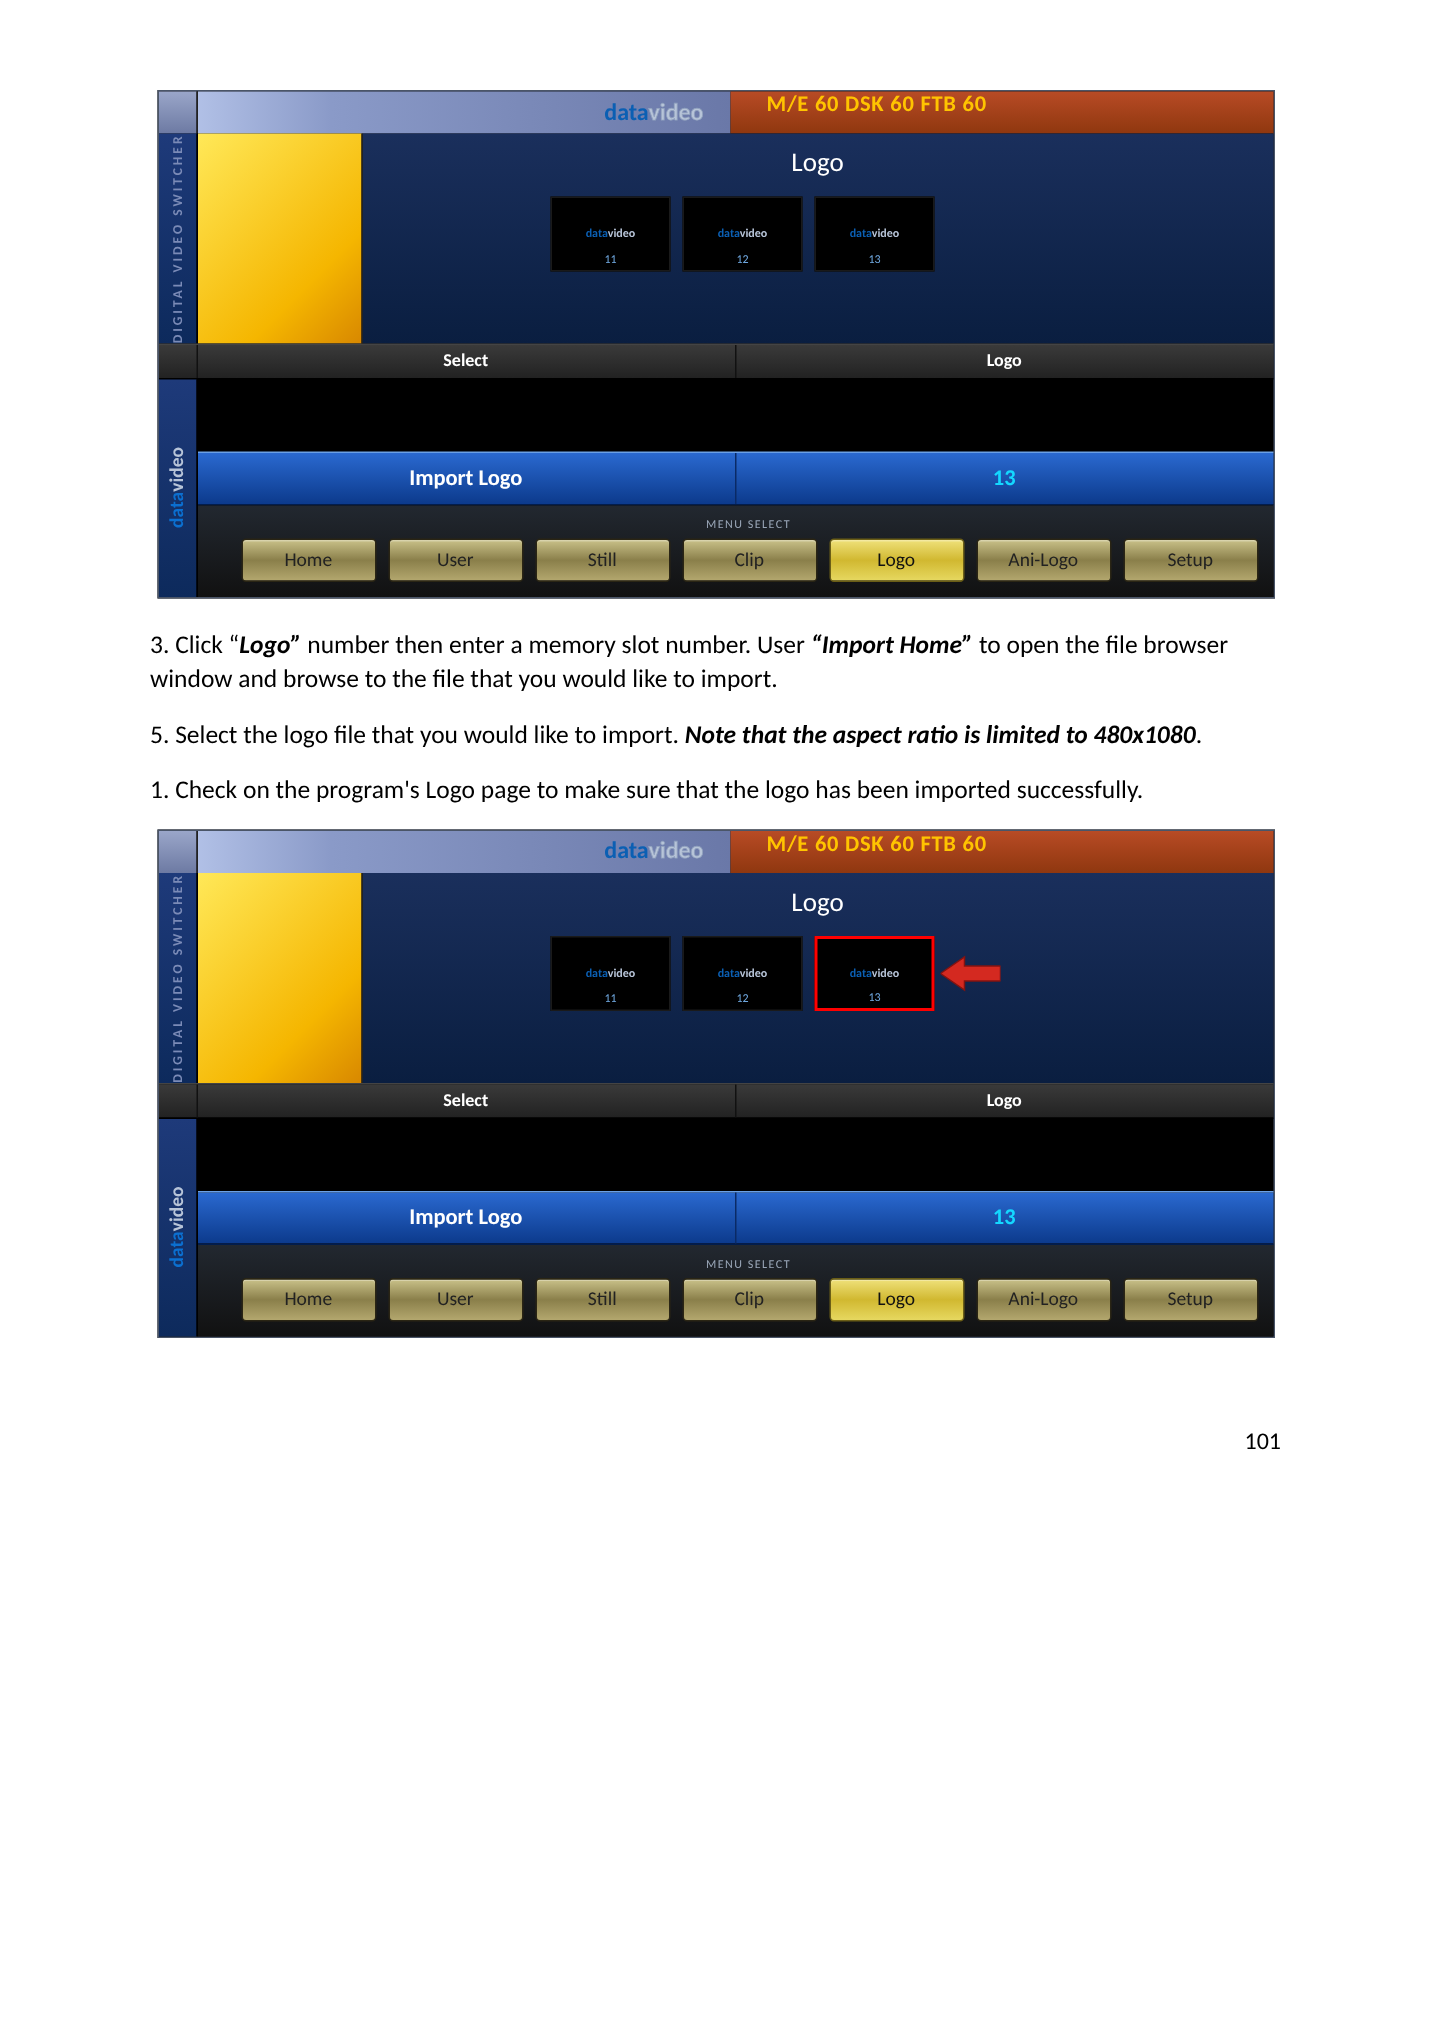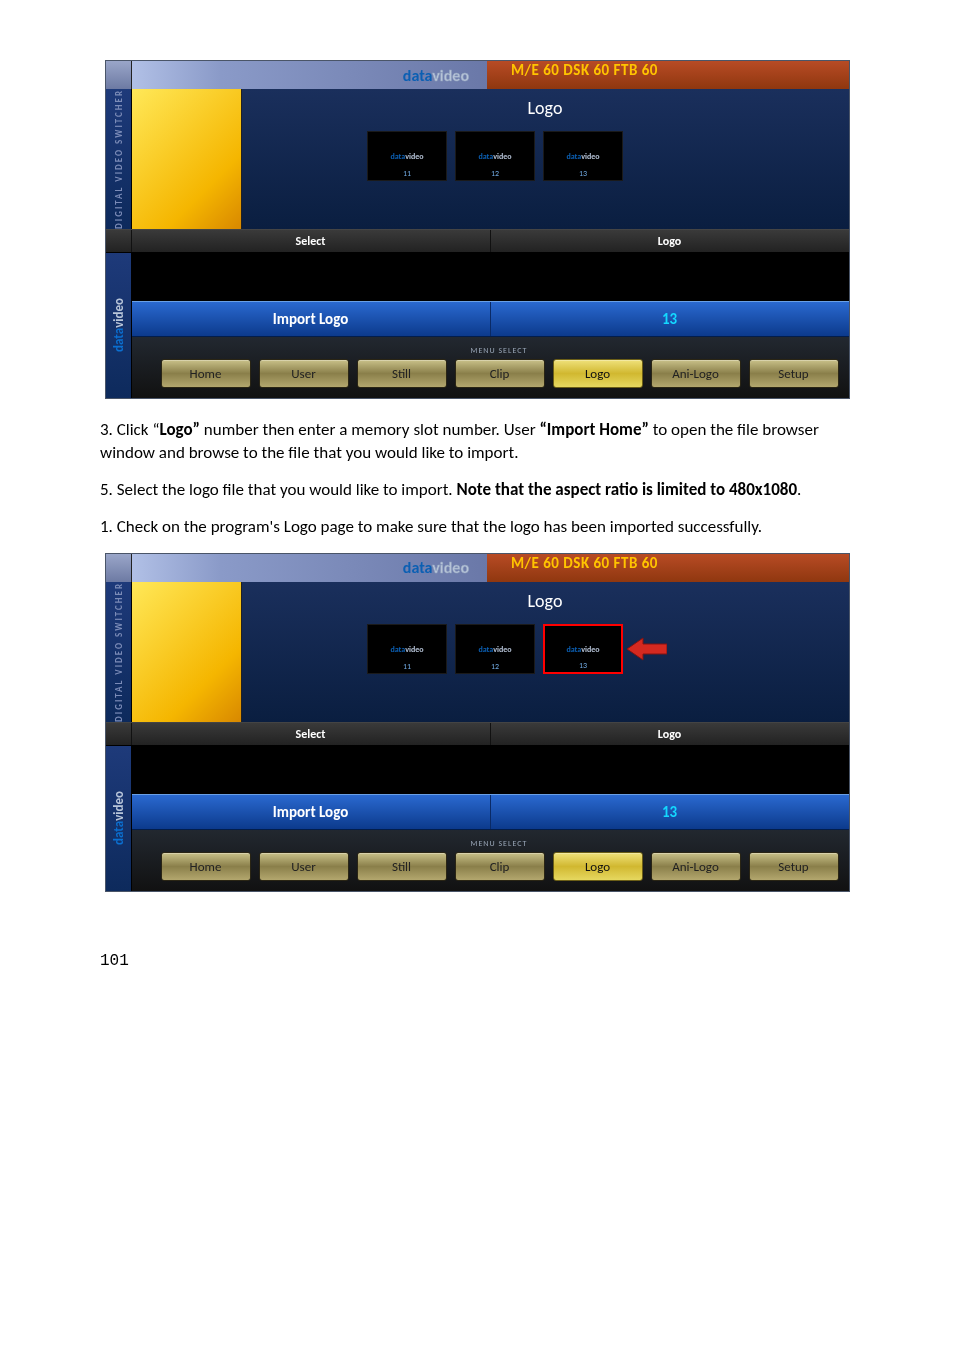--- a/index.html
+++ b/index.html
@@ -226,27 +226,26 @@
     background: linear-gradient(to bottom, #efe17a 0%, #d1b830 50%, #e6d860 100%);
     border-color: #6b5e16;
     color: #111;
   }
 
   .instr {
     font-size: 17px;
     line-height: 1.35;
     margin: 14px 0;
   }
-  .instr b { font-weight: bold; }
+  .instr b { font-weight: bold; font-style: italic; }
 
   .page-num {
-    text-align: left;
+    text-align: right;
     font-size: 16px;
     margin-top: 60px;
-    font-family: Liberation Mono, monospace;
   }
 </style>
 </head>
 <body>
 
 <div class="screenshot">
 
   <div class="topbar">
     <div class="topbar-left"></div>
     <div class="topbar-middle">

